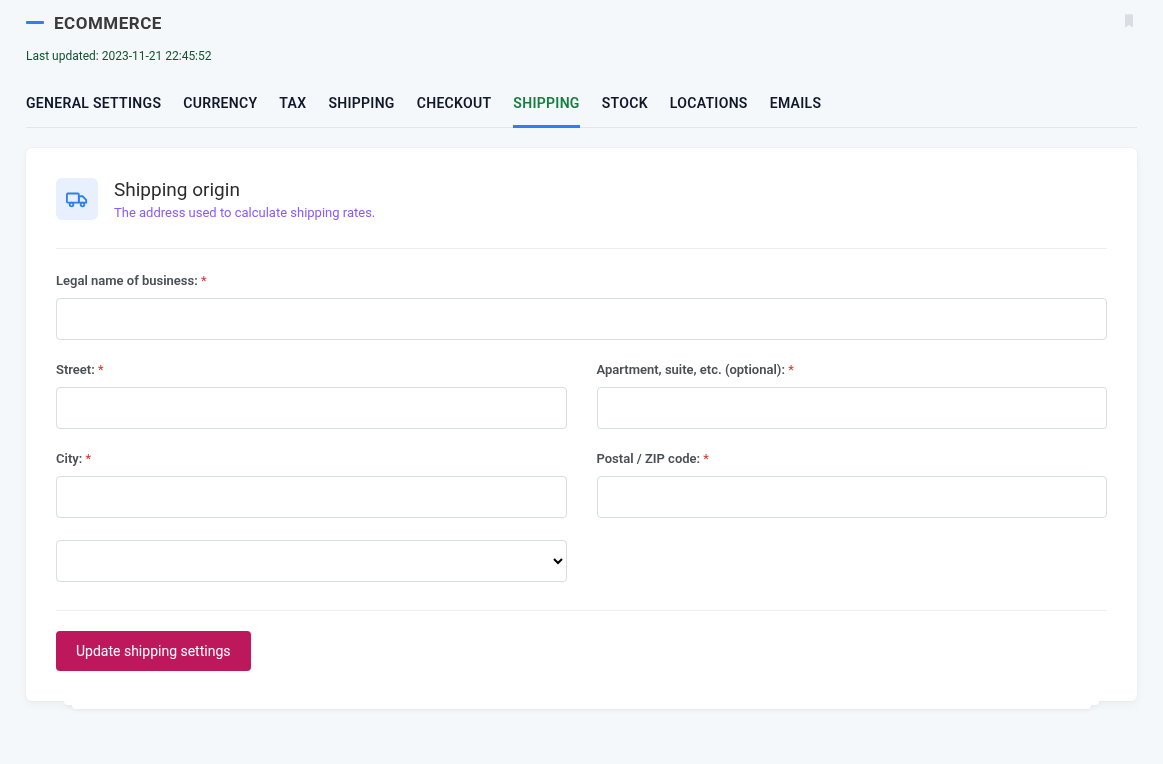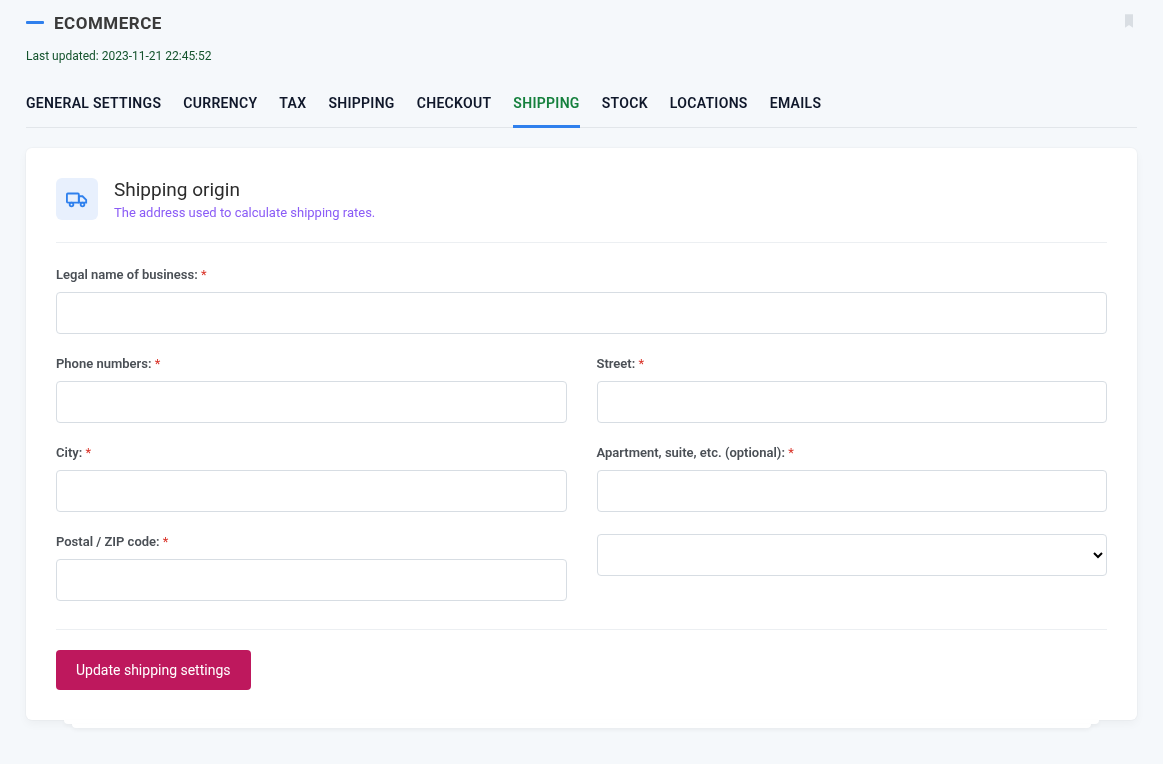--- a/index.html
+++ b/index.html
@@ -84,21 +84,21 @@
       margin-top: 20px;
       background: #fff;
       border-radius: 6px;
       box-shadow: 0 0 0 1px rgba(0,0,0,0.02), 0 4px 10px rgba(0,0,0,0.04);
       padding: 30px;
     }
     .section-header {
       display: flex;
       align-items: center;
       gap: 16px;
-      padding-bottom: 22px;
+      padding-bottom: 28px;
       border-bottom: 1px solid #eceff2;
       margin-bottom: 24px;
     }
     .icon-box {
       width: 42px;
       height: 42px;
       background: #e8f0fd;
       border-radius: 6px;
       display: flex;
       align-items: center;
@@ -229,44 +229,38 @@
     </div>
 
     <div class="form-grid">
       <div class="form-group full">
         <label class="form-label">
           <span>Legal name of business:</span> <span class="required">*</span>
         </label>
         <input type="text" class="form-control" value="" style="">
       </div>
 
-      <div class="form-group">
-        <label class="form-label">
-          <span>Phone numbers:</span> <span class="required">*</span>
-        </label>
-        <input type="text" class="form-control" value="" style="">
-      </div>
 
       <div class="form-group">
         <label class="form-label">
           <span>Street:</span> <span class="required">*</span>
         </label>
         <input type="text" class="form-control" value="" style="">
       </div>
 
       <div class="form-group">
         <label class="form-label">
+          <span>Apartment, suite, etc. (optional):</span> <span class="required">*</span>
+        </label>
+        <input type="text" class="form-control" value="" style="">
+      </div>
+
+      <div class="form-group">
+        <label class="form-label">
           <span>City:</span> <span class="required">*</span>
-        </label>
-        <input type="text" class="form-control" value="" style="">
-      </div>
-
-      <div class="form-group">
-        <label class="form-label">
-          <span>Apartment, suite, etc. (optional):</span> <span class="required">*</span>
         </label>
         <input type="text" class="form-control" value="" style="">
       </div>
 
       <div class="form-group">
         <label class="form-label">
           <span>Postal / ZIP code:</span> <span class="required">*</span>
         </label>
         <input type="text" class="form-control" value="" style="">
       </div>

